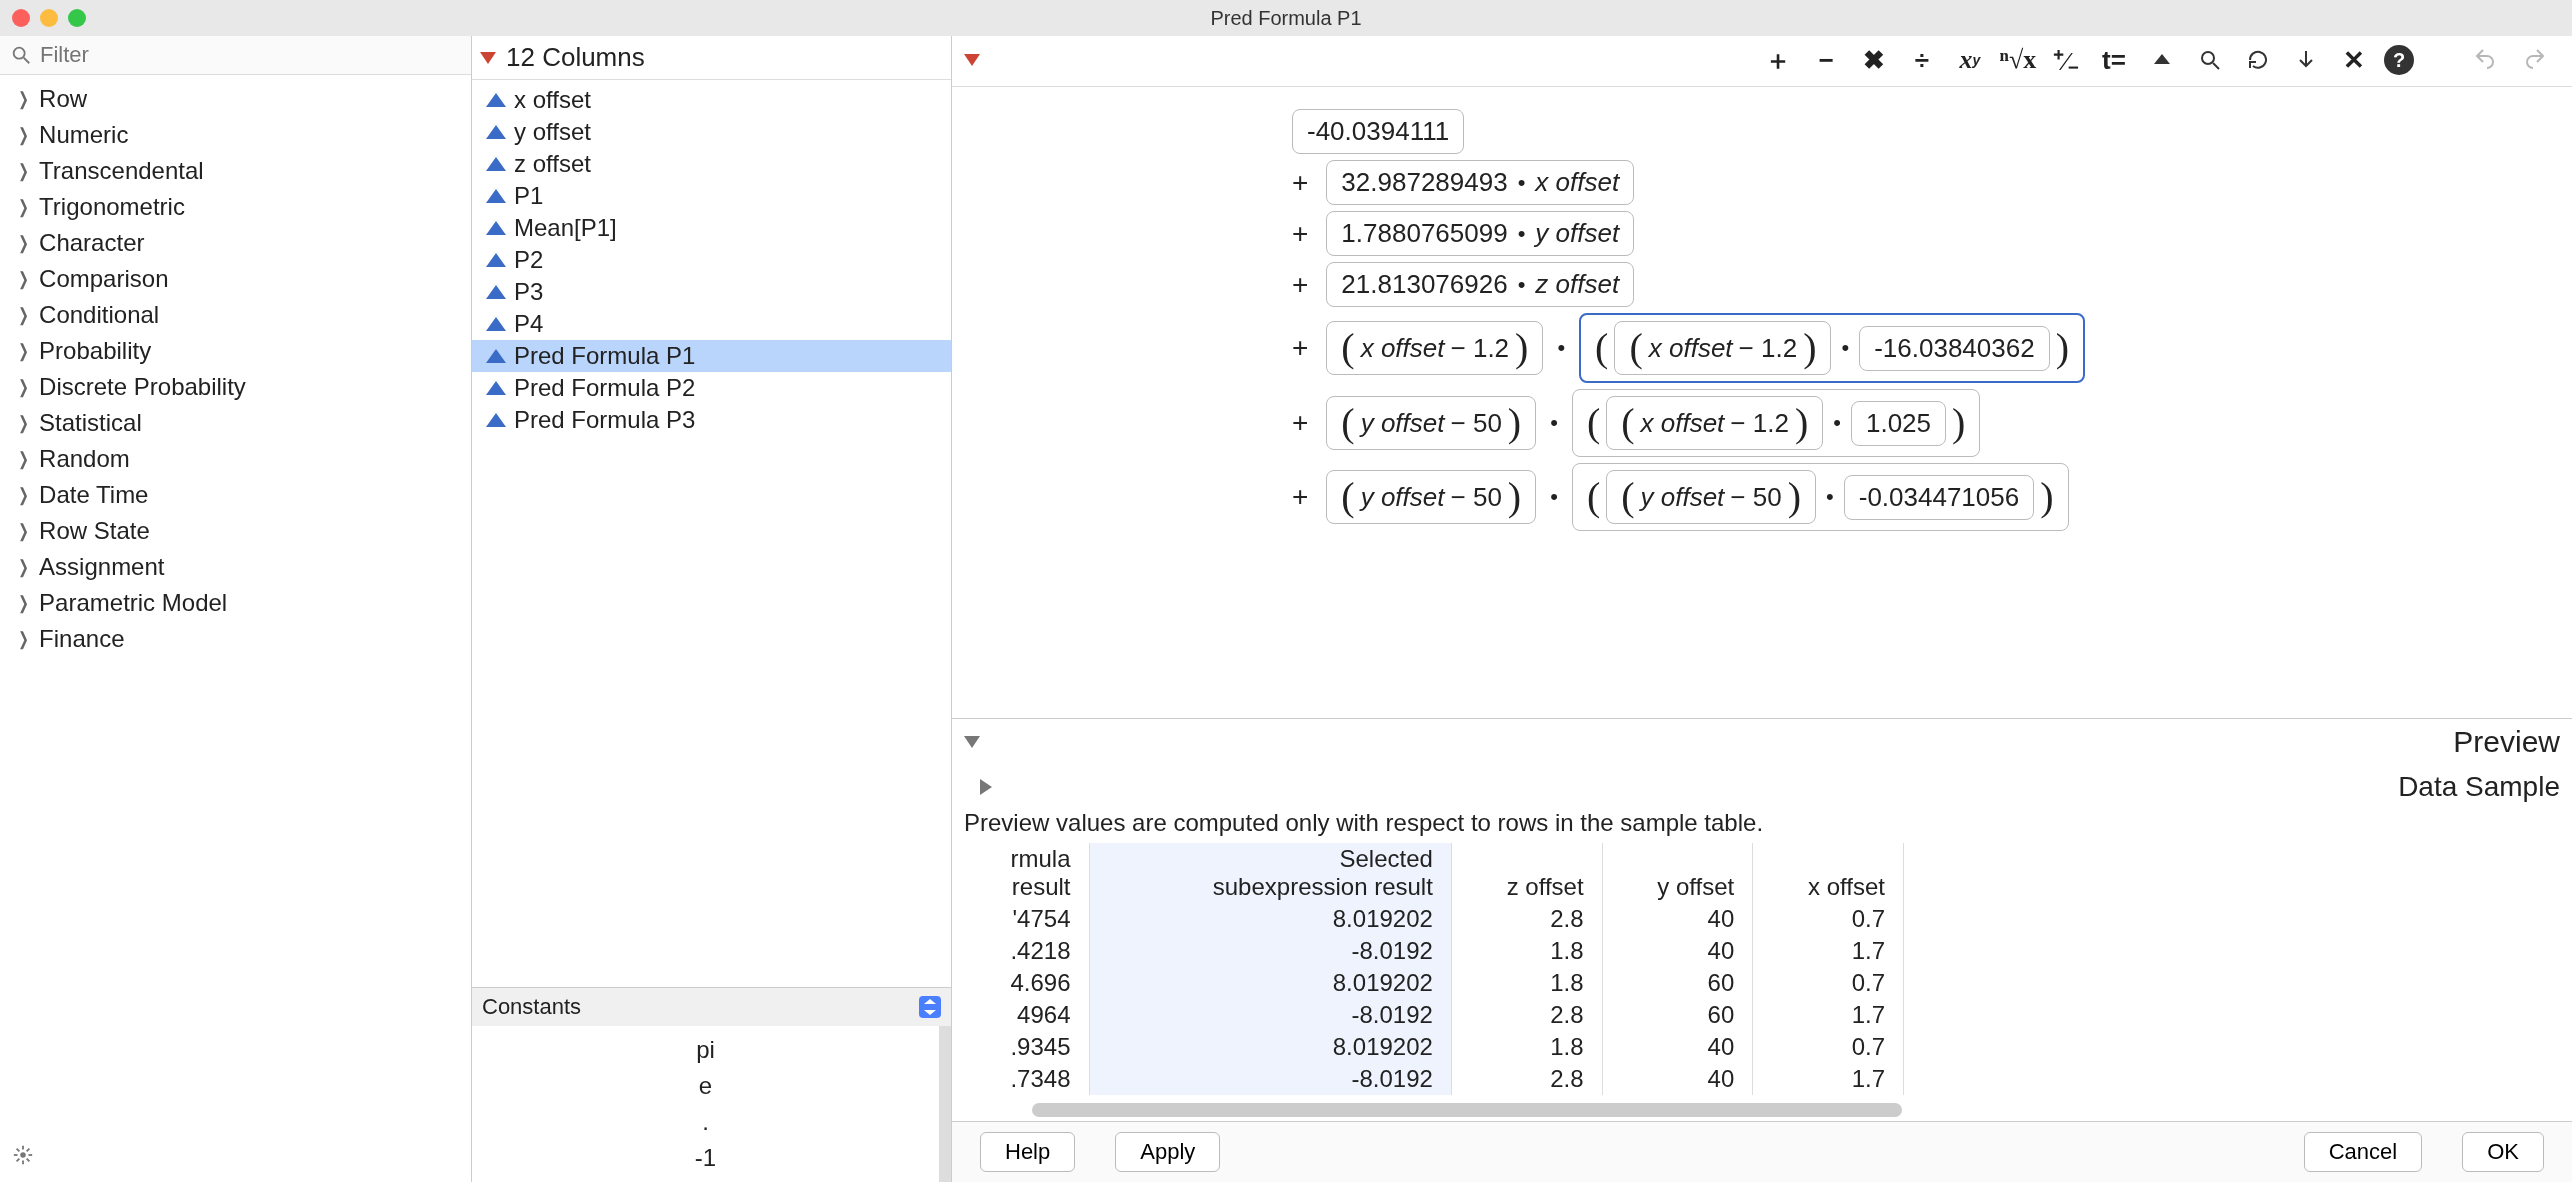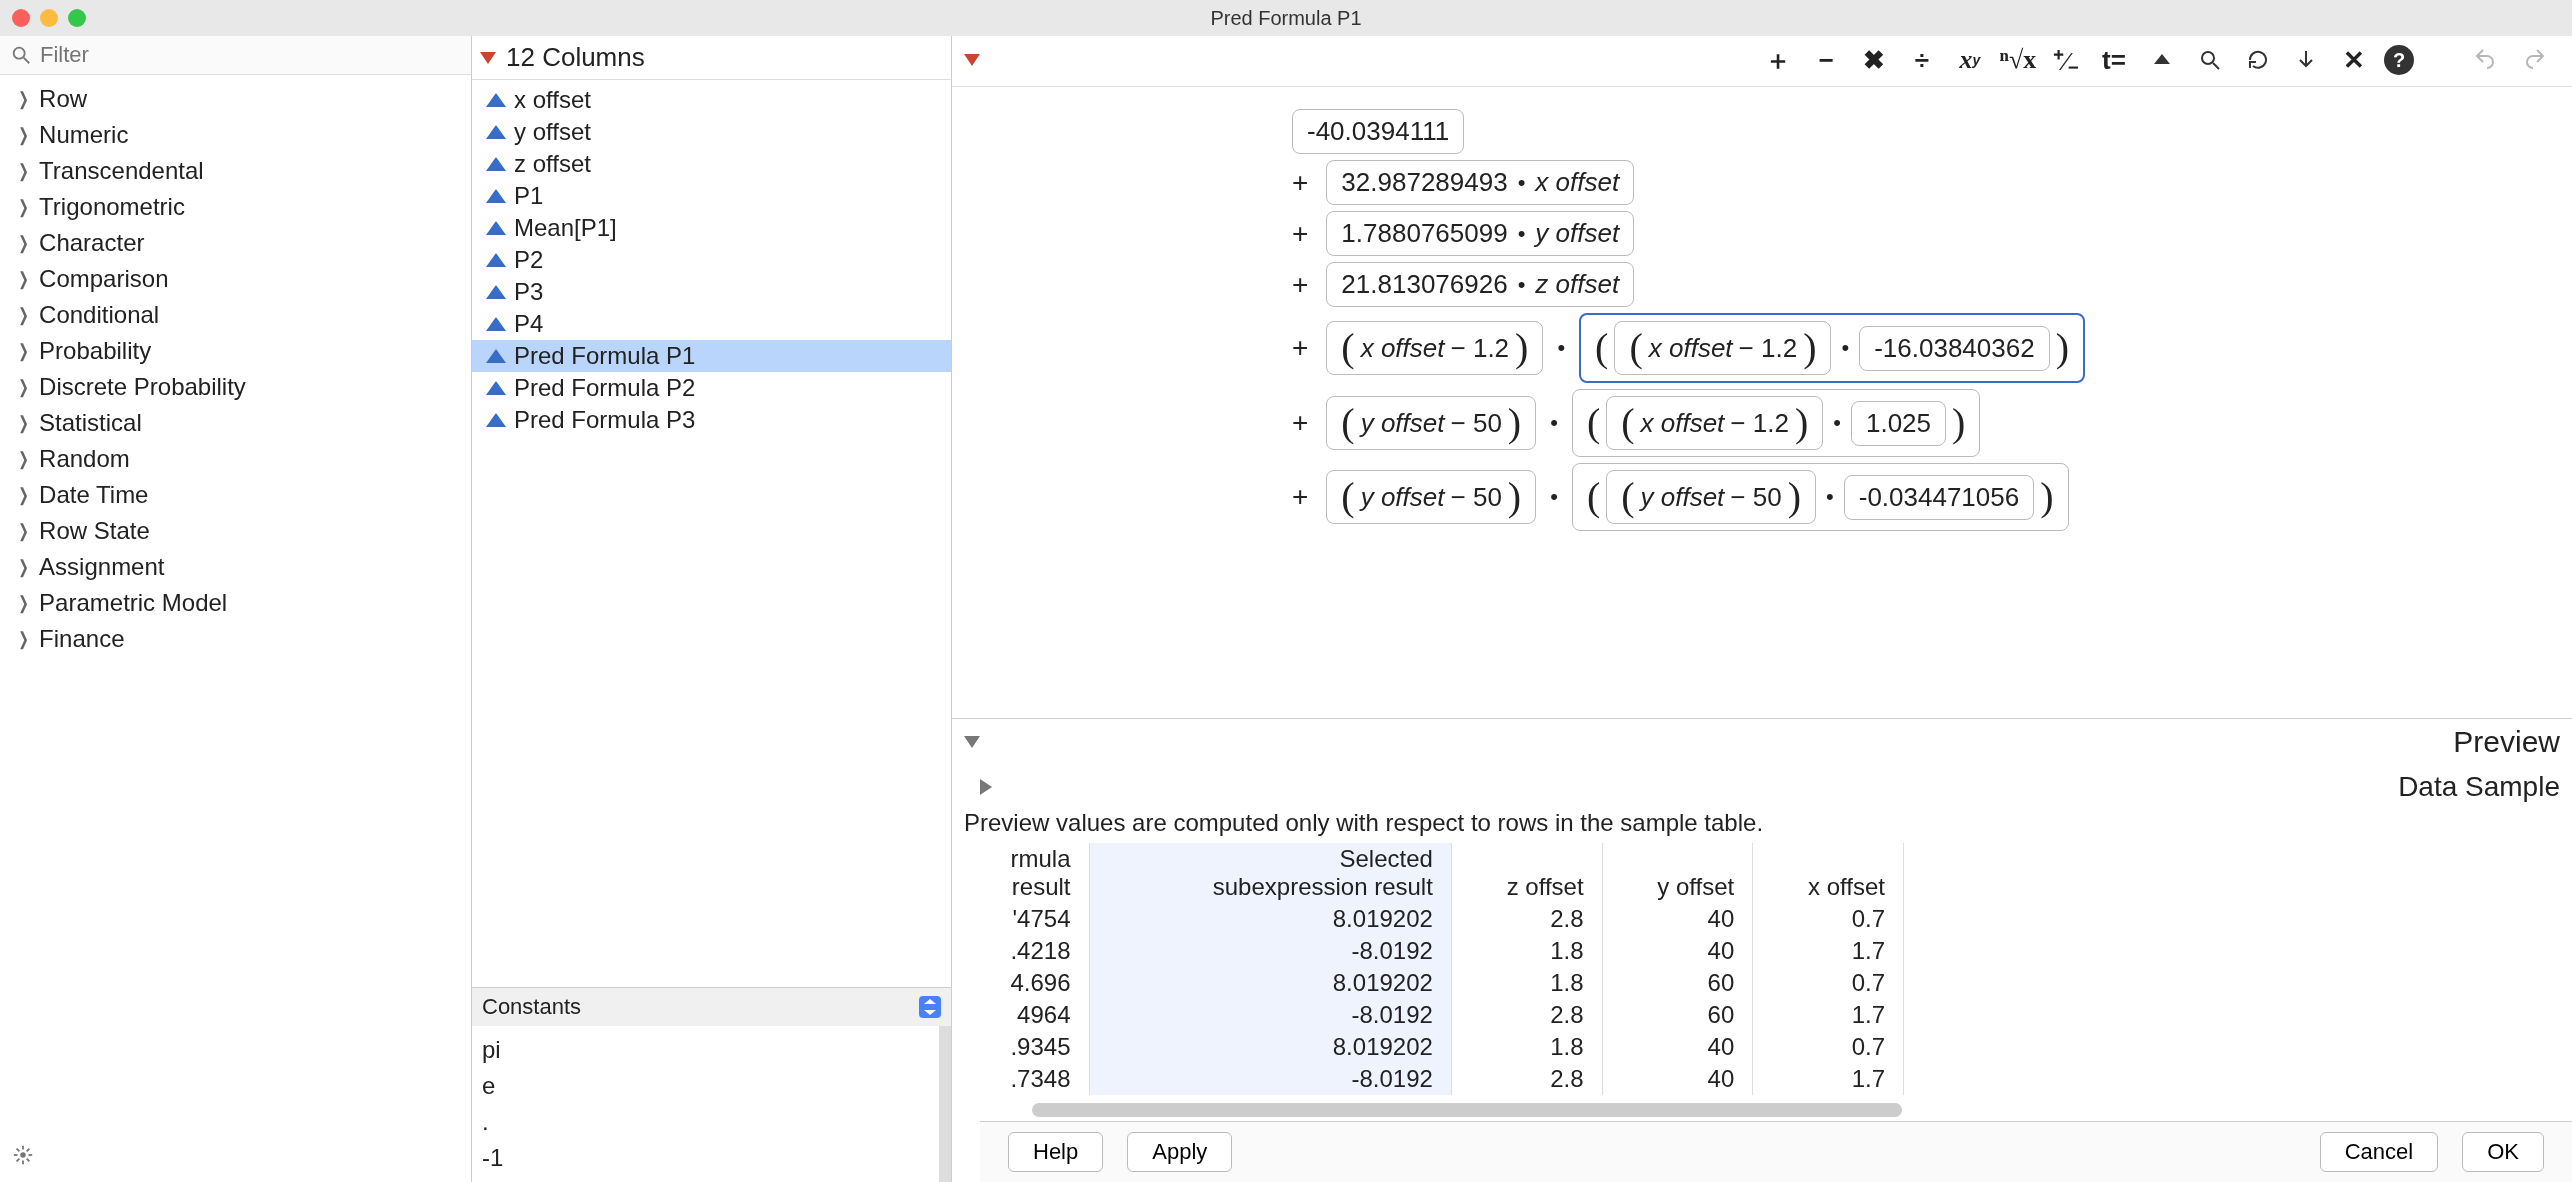--- a/index.html
+++ b/index.html
@@ -12,21 +12,21 @@
 .tl.green { background: #34c749; }
 .title { position:absolute; left:0; right:0; text-align:center; font-size: 20px; color:#333; }
 .main { flex:1; display:flex; }
 .left { width: 472px; display:flex; flex-direction:column; border-right:1px solid #ccc; background:#fff;}
 .search { padding:6px 10px; border-bottom:1px solid #ddd; display:flex; align-items:center; gap:8px; background:#fafafa;}
 .search input { flex:1; border:none; outline:none; font-size:22px; background:transparent; color:#1d4ed8;}
 .magnify { width:20px;height:20px; }
 .categories { flex:1; overflow:auto; padding:6px 0; }
 .catitem { display:flex; align-items:center; gap:8px; padding:4px 16px; font-size:24px; cursor:pointer;}
 .catitem .chev { font-size:18px; color:#666; transform:scaleX(0.7);}
-.middle { width: 480px; display:flex; flex-direction:column; border-right:1px solid #ccc; background:#fff;}
+.middle { width: 480px; display:flex; flex-direction:column; border-right:1px solid #ccc; background:#fff;text-align:center;}
 .colhdr { display:flex; align-items:center; gap:10px; padding:6px 8px; border-bottom:1px solid #ddd;}
 .reddisclosure { width:0;height:0; border-top:12px solid #c43; border-left:8px solid transparent; border-right:8px solid transparent; }
 .colhdr h3 { font-weight:400; font-size:26px; }
 .collist { flex:1; overflow:auto; padding:4px 0;}
 .colitem { display:flex; align-items:center; gap:8px; padding:2px 14px; font-size:24px; cursor:pointer;}
 .colitem.sel { background:#b9d5fc; }
 .tri { width:0;height:0; border-left:10px solid transparent; border-right:10px solid transparent; border-bottom:14px solid #3a6cc7; }
 .constants { border-top:1px solid #ccc; }
 .constants-hdr { display:flex; justify-content:space-between; align-items:center; padding:6px 10px; background:#f0f0f0; font-size:22px;}
 .stepper { width:22px;height:22px; background:#4a80ff; border-radius:4px; position:relative;}
@@ -53,21 +53,21 @@
 .ds-hdr h3 { font-weight:400; font-size:28px; }
 .disclose { width:0;height:0; border-left:8px solid transparent; border-right:8px solid transparent; border-top:12px solid #777; }
 .disclose.right90 { border-top:8px solid transparent; border-bottom:8px solid transparent; border-left:12px solid #777; }
 .previewnote { padding:0 12px 6px; font-size:24px;}
 .table { display:table; width:940px; margin:0 12px; font-size:24px; border-collapse:collapse;}
 .trow { display:table-row; }
 .tcell { display:table-cell; text-align:right; padding:2px 18px 2px 6px; border-right:1px solid #ddd;}
 .thdr .tcell { vertical-align:bottom; font-weight:400;}
 .sel-col { background:#eef3fd; }
 .scrollthumb { height:14px; background:#ccc; border-radius:7px; margin:8px 12px 4px 80px; width:870px;}
-.footer { display:flex; align-items:center; gap:24px; padding:10px 28px; border-top:1px solid #ccc; background:#fafafa;margin-left:28px;}
+.footer { display:flex; align-items:center; gap:40px; padding:10px 28px; border-top:1px solid #ccc; background:#fafafa;}
 .footer .spacer { flex:1; }
 .fbtn { padding:6px 24px; background:#fff; border:1px solid #bbb; border-radius:6px; font-size:22px; cursor:pointer;}
 .gear { position:absolute; bottom:10px; left:12px; font-size:24px; color:#666;}
 .sicon { width:22px;height:22px; fill:#555;}
 </style>
 </head>
 <body>
 
 <div class="titlebar">
   <div class="traffic">

